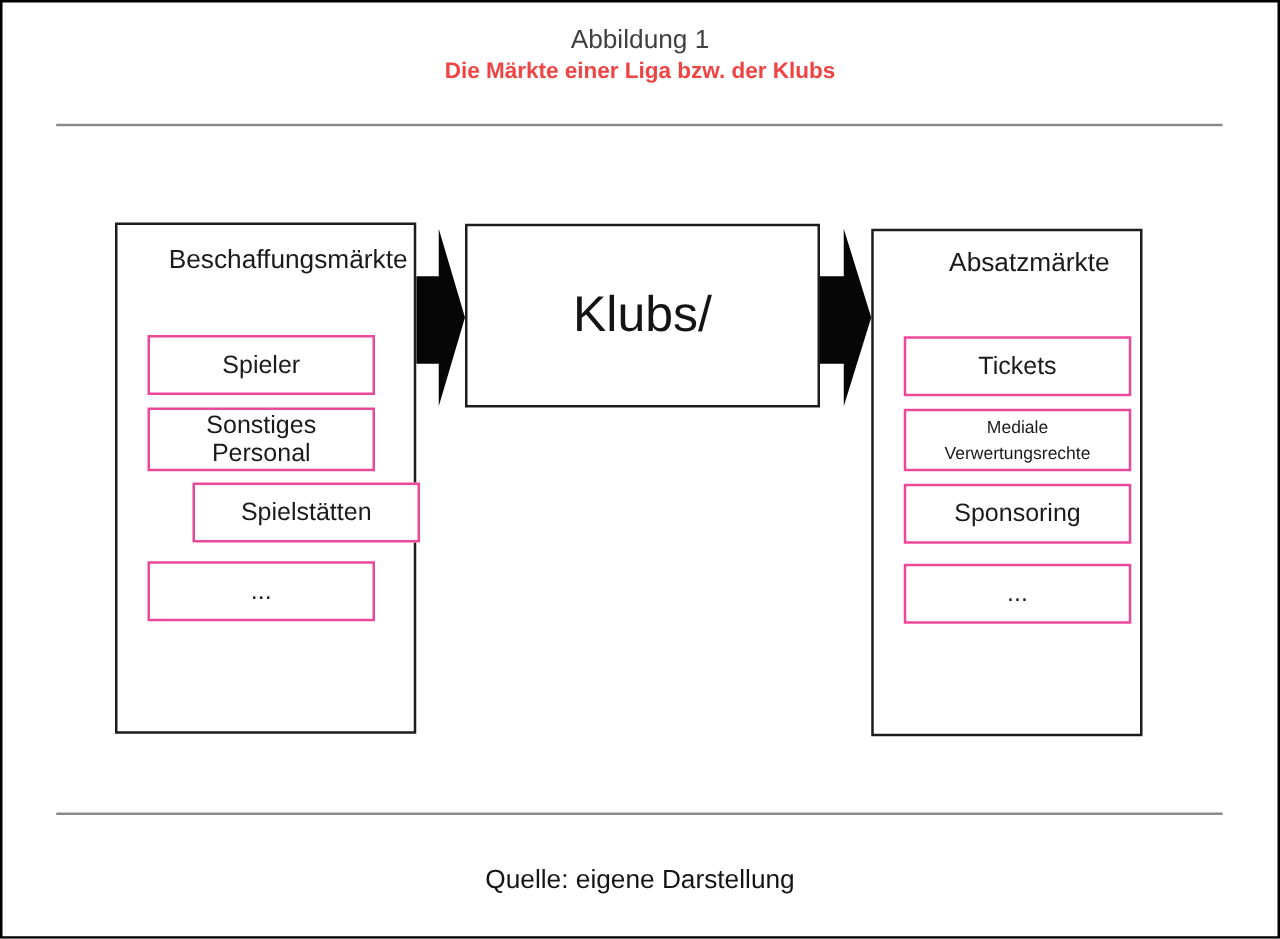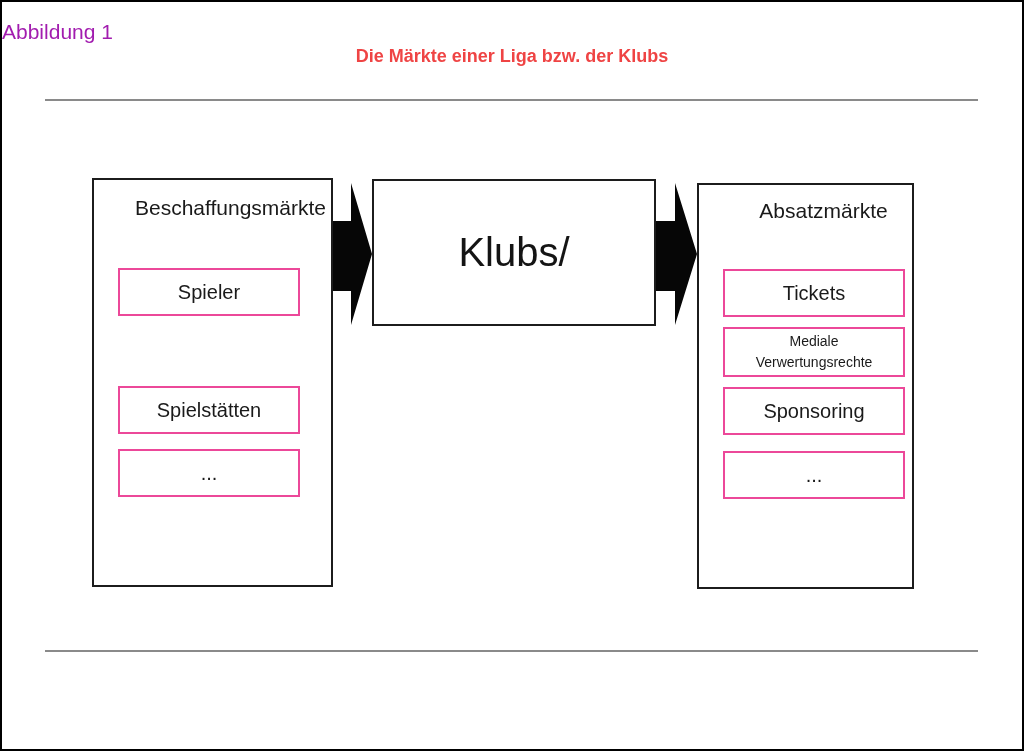--- a/index.html
+++ b/index.html
@@ -15,24 +15,24 @@
     box-sizing: border-box;
     border: 2px solid #000000;
     background: #ffffff;
     color: #1a1a1a;
     overflow: hidden;
   }
   .fig-label {
     position: absolute;
     left: 0; right: 0;
     top: 18px;
-    text-align: left;
+    text-align: center;
     font-size: 21px;
     font-weight: 400;
-    color: #a21caf;
+    color: #404040;
   }
   .fig-title {
     position: absolute;
     left: 0; right: 0;
     top: 44px;
     text-align: center;
     font-size: 18px;
     font-weight: 700;
     color: #ef4444;
   }
@@ -90,21 +90,21 @@
     text-align: center;
     font-size: 20px;
     line-height: 23px;
     color: #1a1a1a;
   }
   .panel-left .item-box { padding: 0 20px; }
   .panel-right .item-box { padding: 12px 12px; }
 
   .li-1 { top: 88px;  height: 48px; }
   .li-2 { top: 146px; height: 51px; }
-  .li-3 { top: 206px; height: 48px; }
+  .li-3 { top: 206px; height: 48px; margin-left: 36px; }
   .li-4 { top: 269px; height: 48px; line-height: 10px; }
 
   .ri-1 { top: 84px;  height: 48px; }
   .ri-2 { top: 142px; height: 50px; font-size: 14px; line-height: 21px; }
   .ri-3 { top: 202px; height: 48px; }
   .ri-4 { top: 266px; height: 48px; line-height: 10px; }
 
   .center-box {
     position: absolute;
     left: 370px;
@@ -146,20 +146,21 @@
 <div class="page">
 
   <div class="fig-label">Abbildung 1</div>
   <div class="fig-title">Die Märkte einer Liga bzw. der Klubs</div>
 
   <div class="rule rule-top"></div>
 
   <div class="panel panel-left">
     <div class="panel-title">Beschaffungsmärkte</div>
     <div class="item-box li-1">Spieler</div>
+    <div class="item-box li-2">Sonstiges Personal</div>
     <div class="item-box li-3">Spielstätten</div>
     <div class="item-box li-4">...</div>
   </div>
 
   <svg class="arrow arrow-1" viewBox="0 0 39 142" preserveAspectRatio="none">
     <polygon points="0,38 18,38 18,0 39,71 18,142 18,108 0,108"></polygon>
   </svg>
 
   <div class="center-box">
     <span>Klubs/</span>
@@ -172,14 +173,15 @@
   <div class="panel panel-right">
     <div class="panel-title">Absatzmärkte</div>
     <div class="item-box ri-1">Tickets</div>
     <div class="item-box ri-2">Mediale Verwertungsrechte</div>
     <div class="item-box ri-3">Sponsoring</div>
     <div class="item-box ri-4">...</div>
   </div>
 
   <div class="rule rule-bottom"></div>
 
+  <div class="source-line">Quelle: eigene Darstellung</div>
 
 </div>
 
 </body></html>

